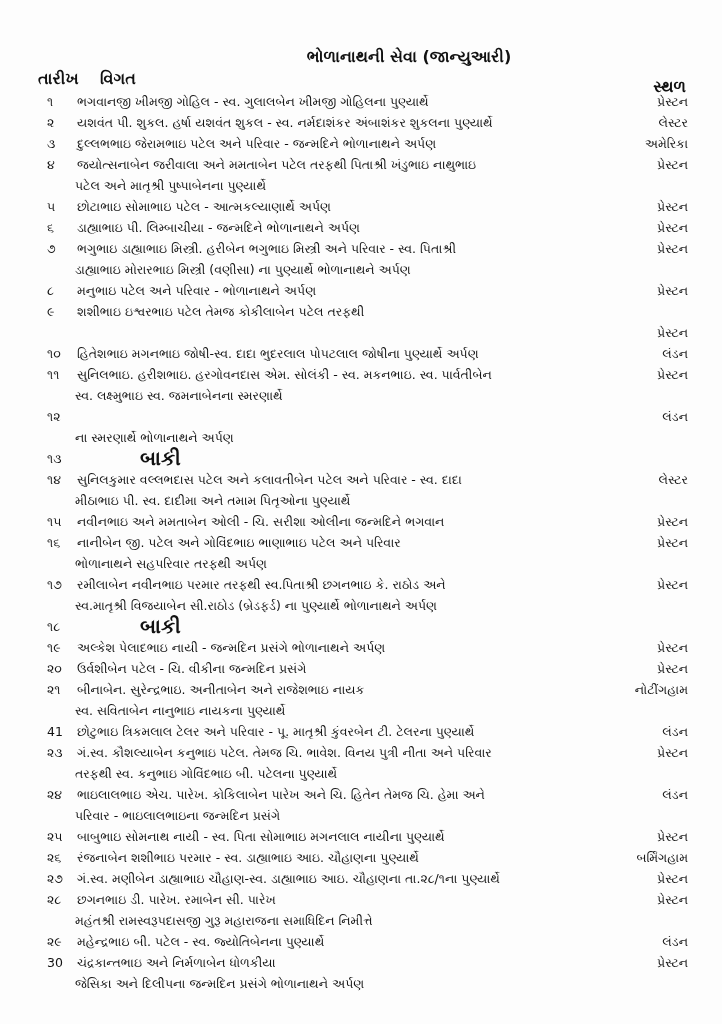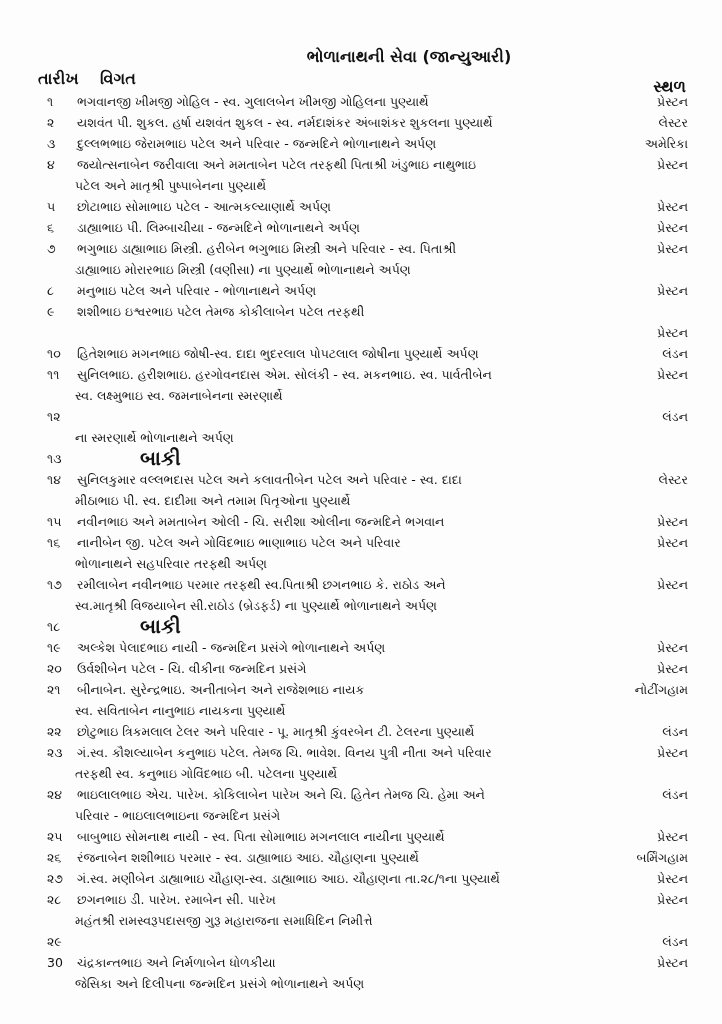--- a/index.html
+++ b/index.html
@@ -202,21 +202,21 @@
           <span class="num">૨૧</span>
           <span class="desc">બીનાબેન. સુરેન્દ્રભાઇ. અનીતાબેન અને રાજેશભાઇ  નાયક</span>
           <span class="place">નોટીંગહામ</span>
         </div>
         <div class="line">
           <span class="cont">સ્વ. સવિતાબેન નાનુભાઇ નાયકના પુણ્યાર્થે</span>
         </div>
       </div>
       <div class="entry">
         <div class="line">
-          <span class="num">૨૨</span>
+          <span class="num">41</span>
           <span class="desc">છોટુભાઇ ત્રિકમલાલ ટેલર અને પરિવાર - પૂ. માતૃશ્રી કુંવરબેન ટી. ટેલરના પુણ્યાર્થે</span>
           <span class="place">લંડન</span>
         </div>
       </div>
       <div class="entry">
         <div class="line">
           <span class="num">૨૩</span>
           <span class="desc">ગં.સ્વ. કૌશલ્યાબેન કનુભાઇ પટેલ. તેમજ ચિ. ભાવેશ. વિનય પુત્રી નીતા અને પરિવાર</span>
           <span class="place">પ્રેસ્ટન</span>
         </div>
@@ -261,20 +261,21 @@
           <span class="desc">છગનભાઇ ડી. પારેખ. રમાબેન સી. પારેખ</span>
           <span class="place">પ્રેસ્ટન</span>
         </div>
         <div class="line">
           <span class="cont">મહંતશ્રી રામસ્વરૂપદાસજી ગુરૂ મહારાજના સમાધિદિન નિમીત્તે</span>
         </div>
       </div>
       <div class="entry">
         <div class="line">
           <span class="num">૨૯</span>
+          <span class="desc">મહેન્દ્રભાઇ બી. પટેલ - સ્વ. જ્યોતિબેનના પુણ્યાર્થે</span>
           <span class="place">લંડન</span>
         </div>
       </div>
       <div class="entry">
         <div class="line">
           <span class="num">30</span>
           <span class="desc">ચંદ્રકાન્તભાઇ અને નિર્મળાબેન ધોળકીયા</span>
           <span class="place">પ્રેસ્ટન</span>
         </div>
         <div class="line">

